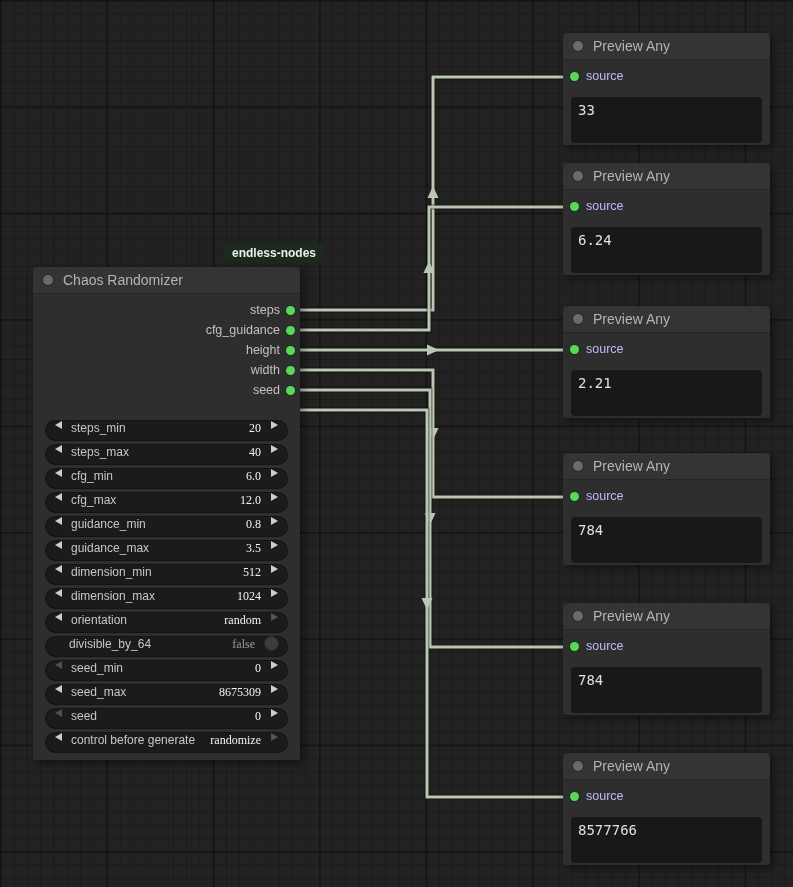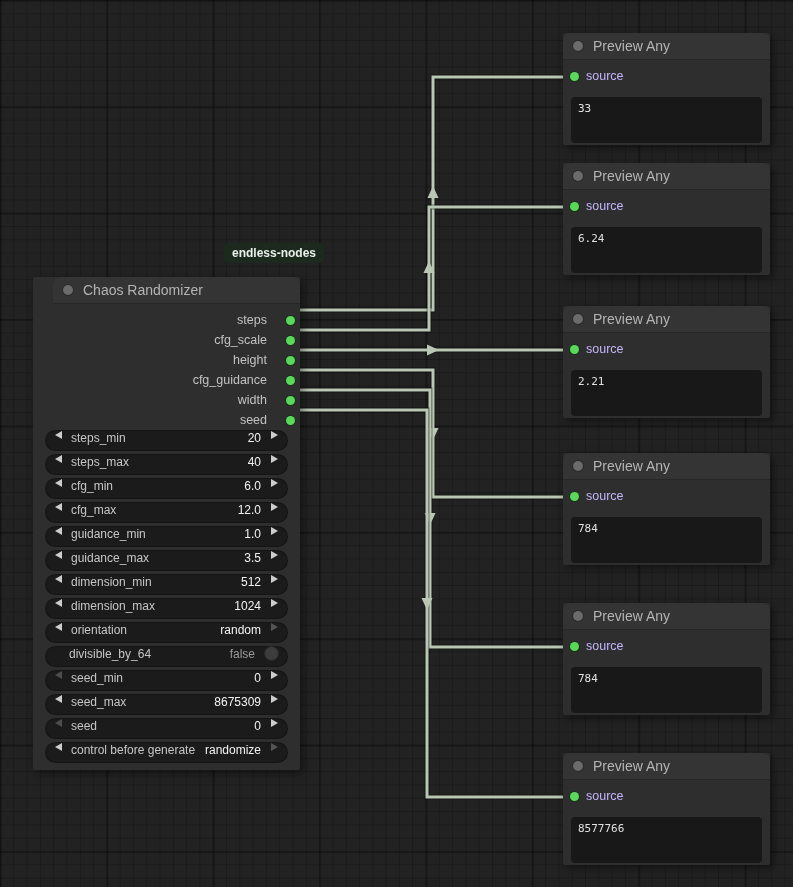--- a/index.html
+++ b/index.html
@@ -34,25 +34,25 @@
     border-radius:8px 8px 0 0;
     display:flex;align-items:center;gap:10px;padding:0 10px;
     border-bottom:1px solid #272727;
   }
   .hdot{
     width:10px;height:10px;border-radius:50%;
     background:#6b6b6b;box-shadow:0 0 0 1px #2a2a2a;flex:0 0 auto;
   }
   .ntitle{color:#b4b4b4;font-size:14px;white-space:nowrap;}
   
-  #randomizer{left:33px;top:277px;width:267px;height:493px;padding-left:20px;}
+  #randomizer{left:33px;top:267px;width:267px;height:493px;}
   .outputs{position:absolute;left:0;right:0;top:33px;}
   .outrow{
     height:20px;display:flex;align-items:center;justify-content:flex-end;
-    gap:19px;padding-right:5px;
+    gap:6px;padding-right:5px;
   }
   .outlabel{color:#c2c2c2;font-size:12.5px;}
   .socket{
     width:9px;height:9px;border-radius:50%;
     background:var(--accent);box-shadow:0 0 0 1px #173317;flex:0 0 auto;
   }
   .widgets{
     position:absolute;left:13px;right:13px;top:154px;
     display:flex;flex-direction:column;gap:5px;
   }
@@ -61,21 +61,21 @@
     box-shadow:0 0 0 1px #141414;
     display:flex;align-items:flex-start;padding:0 9px;gap:6px;
     color:#c6c6c6;font-size:12px;
   }
   .arr{width:0;height:0;flex:0 0 auto;}
   .arr.left{border-top:4.5px solid transparent;border-bottom:4.5px solid transparent;border-right:7px solid #cdcdcd;}
   .arr.right{border-top:4.5px solid transparent;border-bottom:4.5px solid transparent;border-left:7px solid #cdcdcd;}
   .dim-l .arr.left{border-right-color:#4d4d4d;}
   .dim-r .arr.right{border-left-color:#545454;}
   .wlabel{flex:1 1 auto;white-space:nowrap;overflow:hidden;padding-left:3px;}
-  .wvalue{color:#f2f2f2;white-space:nowrap;padding-right:4px;}
+  .wvalue{color:#f2f2f2;white-space:nowrap;padding-right:4px;font-family:Liberation Serif, serif;}
   .wrow.toggle .wlabel{padding-left:14px;}
   .wrow.toggle .wvalue{color:#9a9a9a;}
   .toggle-dot{
     width:13px;height:13px;border-radius:50%;
     background:#3c3c3c;box-shadow:0 0 0 1px #2a2a2a;flex:0 0 auto;
   }
   
   #badge{
     position:absolute;left:224px;top:243px;z-index:2;
     background:var(--badge-bg);color:#e9efe9;
@@ -84,21 +84,21 @@
   }
   
   .preview{left:563px;width:207px;height:112px;}
   .inrow{
     height:20px;margin-top:6px;display:flex;align-items:center;gap:7px;padding-left:7px;
   }
   .inlabel{color:#c4b5fd;font-size:12.5px;}
   .ta{
     position:absolute;left:8px;right:8px;top:64px;height:46px;
     background:#181818;border-radius:4px;
-    color:#e0e0e0;font-family:"DejaVu Sans Mono", monospace;font-size:11px;
+    color:#e0e0e0;font-family:"DejaVu Sans Mono", monospace;font-size:14px;
     padding:5px 7px;overflow:hidden;white-space:pre;
   }
 </style>
 </head>
 <body>
 
 <svg id="wires" width="793" height="887">
     <polyline points="294,310 433,310 433,77 566,77" fill="none" stroke="rgba(0,0,0,0.4)" stroke-width="5"></polyline>
     <polyline points="294,310 433,310 433,77 566,77" fill="none" stroke="#b9c7b4" stroke-width="3"></polyline>
     <path d="M 433 186 L 427.5 198 L 438.5 198 Z" fill="#b9c7b4"></path>
@@ -125,29 +125,25 @@
   <div class="nheader">
     <span class="hdot"></span>
     <span class="ntitle">Chaos Randomizer</span>
   </div>
   <div class="outputs">
     <div class="outrow">
       <span class="outlabel">steps</span>
       <span class="socket"></span>
     </div>
     <div class="outrow">
-      <span class="outlabel">cfg_scale</span>
+      <span class="outlabel">cfg_guidance</span>
       <span class="socket"></span>
     </div>
     <div class="outrow">
       <span class="outlabel">height</span>
-      <span class="socket"></span>
-    </div>
-    <div class="outrow">
-      <span class="outlabel">cfg_guidance</span>
       <span class="socket"></span>
     </div>
     <div class="outrow">
       <span class="outlabel">width</span>
       <span class="socket"></span>
     </div>
     <div class="outrow">
       <span class="outlabel">seed</span>
       <span class="socket"></span>
     </div>
@@ -173,21 +169,21 @@
     </div>
     <div class="wrow">
       <span class="arr left"></span>
       <span class="wlabel">cfg_max</span>
       <span class="wvalue">12.0</span>
       <span class="arr right"></span>
     </div>
     <div class="wrow">
       <span class="arr left"></span>
       <span class="wlabel">guidance_min</span>
-      <span class="wvalue">1.0</span>
+      <span class="wvalue">0.8</span>
       <span class="arr right"></span>
     </div>
     <div class="wrow">
       <span class="arr left"></span>
       <span class="wlabel">guidance_max</span>
       <span class="wvalue">3.5</span>
       <span class="arr right"></span>
     </div>
     <div class="wrow">
       <span class="arr left"></span>

